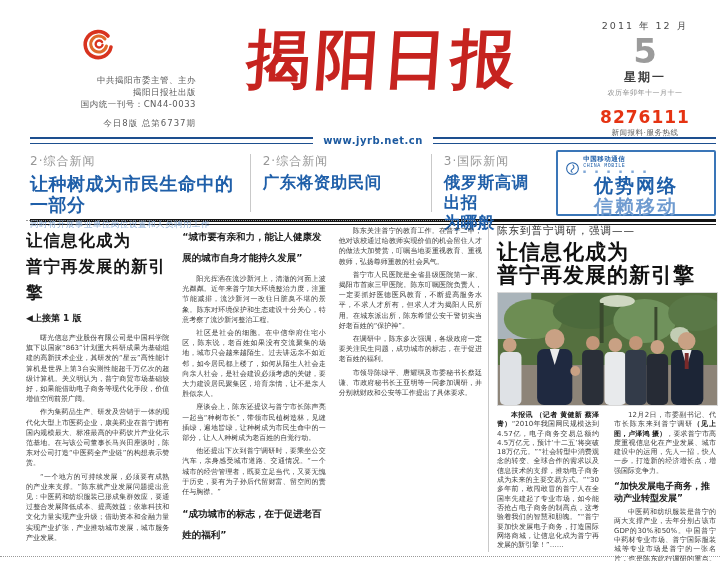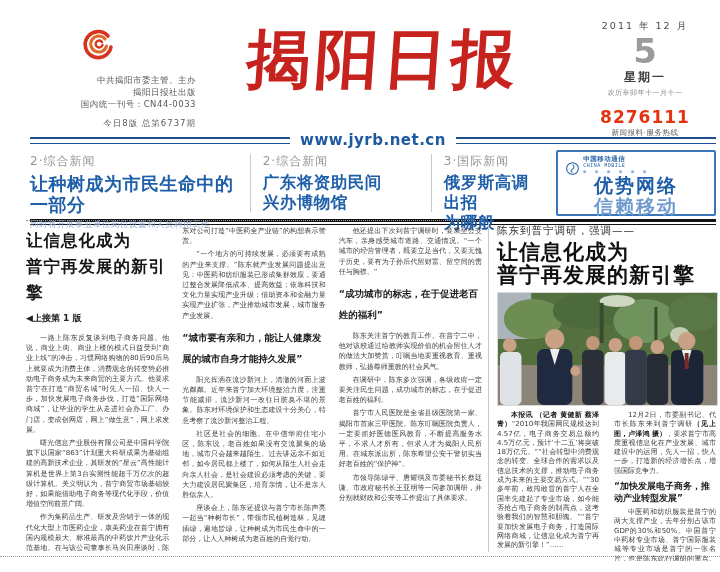--- a/index.html
+++ b/index.html
@@ -17,21 +17,21 @@
   .mh-right{width:150px;flex:none;text-align:center;padding-top:16px;}
   .d-line{font-size:9.5px;color:#4a4a4a;letter-spacing:2px;}
   .d-day{font-size:34px;font-weight:700;color:#9b9b9b;line-height:36px;}
   .d-week{font-size:12px;font-weight:700;color:#3c3c3c;letter-spacing:2px;}
   .d-lunar{font-size:7px;color:#8a8a8a;margin-top:2px;letter-spacing:.5px;}
   .d-hot{font-size:17px;font-weight:700;color:#e53312;margin-top:9px;letter-spacing:1px;}
   .d-hotlabel{font-size:7.5px;color:#5a5a5a;margin-top:1px;letter-spacing:.5px;}
   
   .urlbar{display:flex;align-items:center;margin:0 4px 0 30px;height:12px;}
   .urlbar .rline{flex:1;height:4px;border-top:2px solid #1d4f8f;border-bottom:1px solid #1d4f8f;}
-  .urlbar .url{padding:0 10px;font-size:15px;font-weight:700;color:#1d5aa0;letter-spacing:.5px;}
+  .urlbar .url{padding:0 10px;font-size:10px;font-weight:700;color:#1d5aa0;letter-spacing:.5px;}
   
   .promos{display:flex;align-items:stretch;margin:4px 4px 0 30px;height:66px;}
   .promo{padding:3px 10px 0 0;}
   .promo1{width:228px;}
   .promo2{width:172px;padding-left:12px;}
   .promo3{width:96px;padding-left:12px;}
   .vsep{width:1px;background:#c9c9c9;margin:4px 0;}
   .p-label{font-size:12px;color:#979797;letter-spacing:1px;margin-bottom:3px;}
   .p-title{font-size:18px;font-weight:700;color:#1f5fa9;line-height:21px;letter-spacing:.5px;}
   .p-title.small{font-size:16.5px;line-height:20px;}
@@ -113,21 +113,20 @@
     <div class="promo promo1">
       <div class="p-label">2·综合新闻</div>
       <div class="p-title">让种树成为市民生命中的一部分</div>
       <div class="p-sub">同时将开展事业单位岗位设置和人员聘用工作</div>
     </div>
     <div class="vsep"></div>
     <div class="promo promo2">
       <div class="p-label">2·综合新闻</div>
       <div class="p-title small">
         <div>广东将资助民间</div>
-        <div>兴办博物馆</div>
       </div>
     </div>
     <div class="vsep"></div>
     <div class="promo promo3">
       <div class="p-label">3·国际新闻</div>
       <div class="p-title small">
         <div>俄罗斯高调出招</div>
         <div>为哪般</div>
       </div>
     </div>
@@ -152,33 +151,32 @@
   <div class="main">
 
     <div class="left-art">
       <div class="lcols">
         <div class="lhead">
           <div class="hl">让信息化成为</div>
           <div class="hl">普宁再发展的新引擎</div>
           <div class="cont-tag">◀上接第 1 版</div>
         </div>
         <div>
-            <p>一路上陈东反复谈到电子商务问题。他说，商业上街、商业上楼的模式日益受到“商业上线”的冲击，习惯网络购物的80后90后马上就要成为消费主体，消费观念的转变势必推动电子商务成为未来商贸的主要方式。他要求普宁在打造“商贸名城”时先人一招、快人一步，加快发展电子商务步伐，打造“国际网络商城”，让毕业的学生从走进社会办工厂、办门店，变成创网店，网上“做生意”，网上求发展。</p>
             <p>曙光信息产业股份有限公司是中国科学院旗下以国家“863”计划重大科研成果为基础组建的高新技术企业，其研发的“星云”高性能计算机是世界上第3台实测性能超千万亿次的超级计算机。关义明认为，普宁商贸市场基础较好，如果能借助电子商务等现代化手段，价值增值空间前景广阔。</p>
             <p>作为集药品生产、研发及营销于一体的现代化大型上市医药企业，康美药业在普宁拥有国内规模最大、标准最高的中药饮片产业化示范基地。在与该公司董事长马兴田座谈时，陈东对公司打造“中医药全产业链”的构想表示赞赏。</p>
             <p>“一个地方的可持续发展，必须要有成熟的产业来支撑。”陈东就产业发展问题提出意见：中医药和纺织服装已形成集群效应，要通过整合发展降低成本、提高效益；依靠科技和文化力量实现产业升级；借助资本和金融力量实现产业扩张，产业推动城市发展，城市服务产业发展。</p>
             <div class="subhead">“城市要有亲和力，能让人健康发展的城市自身才能持久发展”</div>
             <p>阳光挥洒在流沙新河上，清澈的河面上波光粼粼。近年来普宁加大环境整治力度，注重节能减排，流沙新河一改往日脏臭不堪的景象。陈东对环境保护和生态建设十分关心，特意考察了流沙新河整治工程。</p>
             <p>社区是社会的细胞。在中信华府住宅小区，陈东说，老百姓如果没有交流聚集的场地，城市只会越来越陌生。过去讲远亲不如近邻，如今居民都上楼了，如何从陌生人社会走向亲人社会，是社会建设必须考虑的关键，要大力建设居民聚集区，培育亲情，让不是亲人胜似亲人。</p>
             <p>座谈会上，陈东还提议与普宁市长陈声亮一起当“种树市长”，带领市民植树造林，见缝插绿，遍地皆绿，让种树成为市民生命中的一部分，让人人种树成为老百姓的自觉行动。</p>
             <p>他还提出下次到普宁调研时，要乘坐公交汽车，亲身感受城市道路、交通情况。“一个城市的经营管理者，既要立足当代，又要无愧于历史，要有为子孙后代留财富、留空间的责任与胸襟。”</p>
             <div class="subhead">“成功城市的标志，在于促进老百姓的福利”</div>
             <p>陈东关注普宁的教育工作。在普宁二中，他对该校通过给教师实现价值的机会留住人才的做法大加赞赏，叮嘱当地要重视教育、重视教师，弘扬尊师重教的社会风气。</p>
+            <p>普宁市人民医院是全省县级医院第一家、揭阳市首家三甲医院。陈东叮嘱医院负责人，一定要抓好医德医风教育，不断提高服务水平，不求人才所有，但求人才为揭阳人民所用。在城东派出所，陈东希望公安干警切实当好老百姓的“保护神”。</p>
             <p>在调研中，陈东多次强调，各级政府一定要关注民生问题，成功城市的标志，在于促进老百姓的福利。</p>
-            <p>普宁市人民医院是全省县级医院第一家、揭阳市首家三甲医院。陈东叮嘱医院负责人，一定要抓好医德医风教育，不断提高服务水平，不求人才所有，但求人才为揭阳人民所用。在城东派出所，陈东希望公安干警切实当好老百姓的“保护神”。</p>
             <p>市领导陈绿平、唐耀琪及市委秘书长蔡廷谦、市政府秘书长王亚明等一同参加调研，并分别就财政和公安等工作提出了具体要求。</p>
           </div>
       </div>
     </div>
 
     <div class="art-divider"></div>
 
     <div class="right-art">
       <div class="kicker">陈东到普宁调研，强调——</div>
       <div class="rhl">让信息化成为</div>

